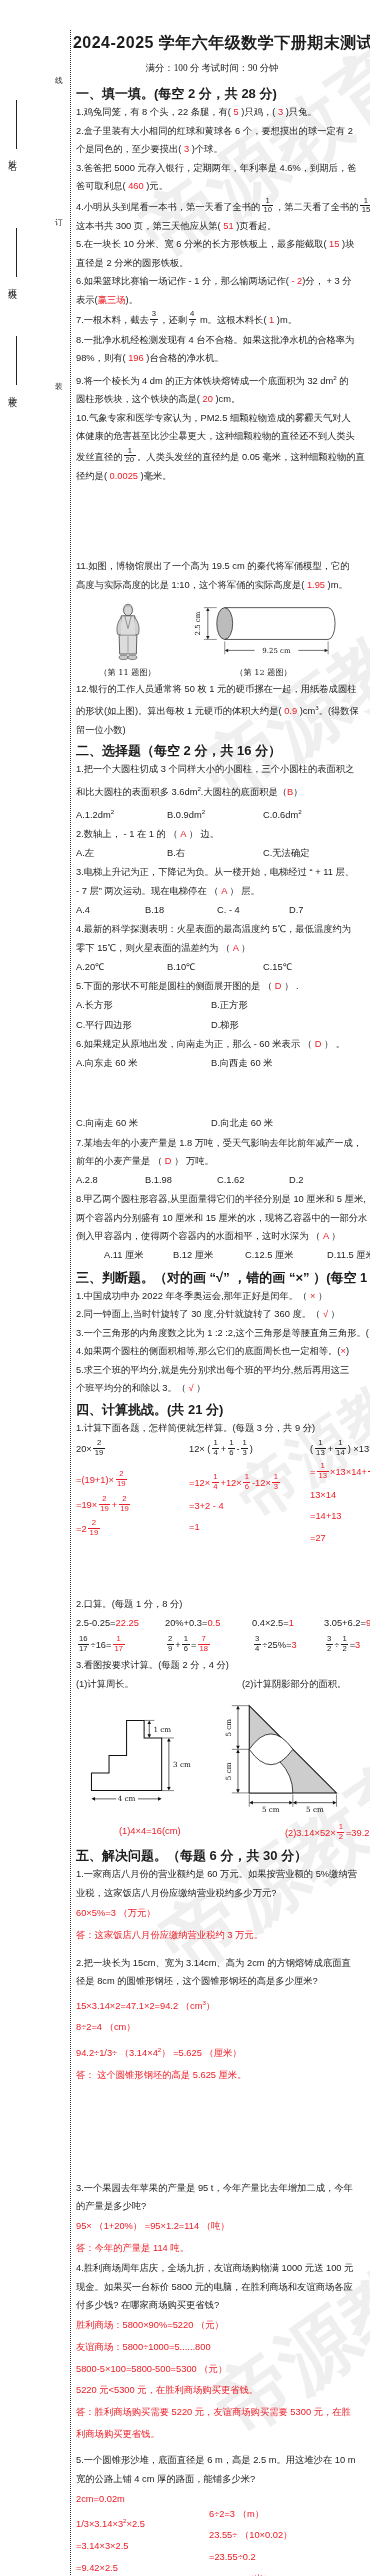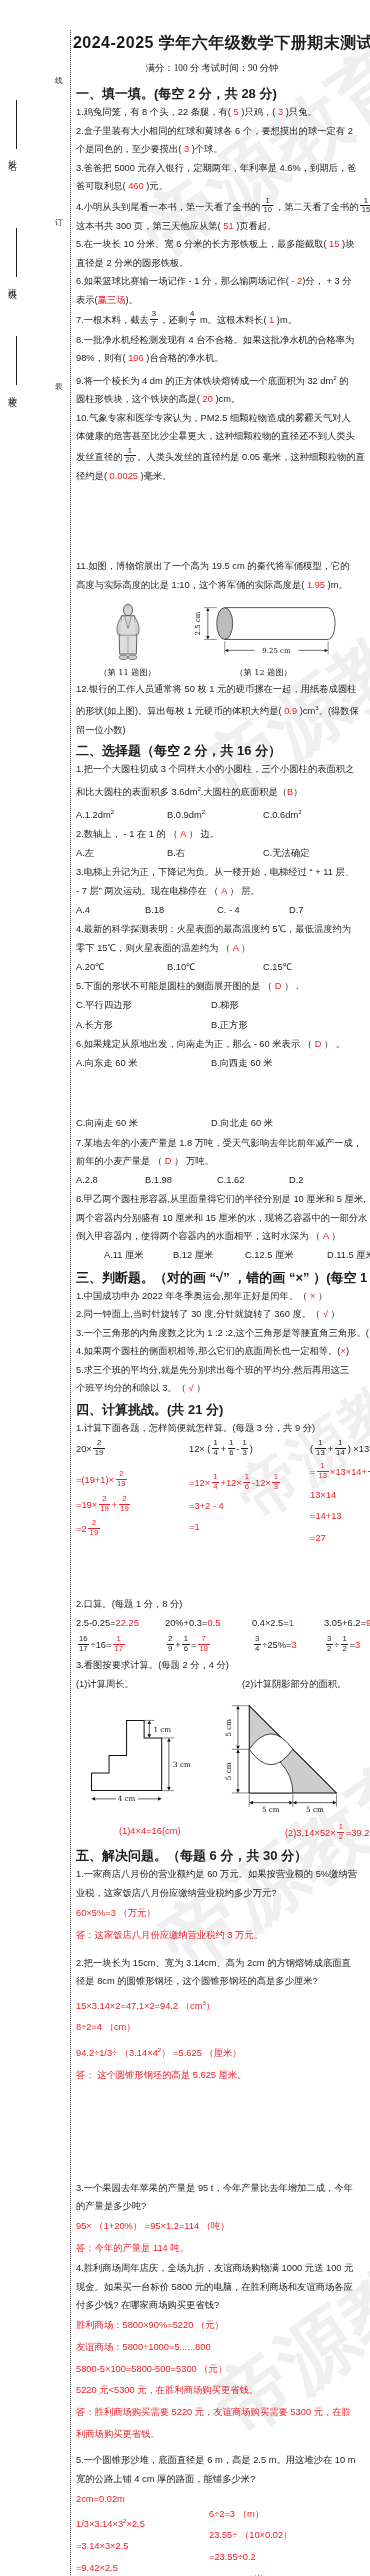--- a/index.html
+++ b/index.html
@@ -158,26 +158,26 @@
           </div>
           <div class="line"><span>4.最新的科学探测表明：火星表面的最高温度约 5℃，最低温度约为</span></div>
           <div class="line"><span>零下 15℃，则火星表面的温差约为 （ </span><span class="red">A</span><span> ）</span></div>
           <div class="row">
             <span class="cell" style="width: 91px;"><span>A.20℃</span></span>
             <span class="cell" style="width: 96px;"><span>B.10℃</span></span>
             <span class="cell"><span>C.15℃</span></span>
           </div>
           <div class="line"><span>5.下面的形状不可能是圆柱的侧面展开图的是 （ </span><span class="red">D</span><span> ） .</span></div>
           <div class="row">
+            <span class="cell" style="width: 135px;"><span>A.长方形</span></span>
+            <span class="cell"><span>B.正方形</span></span>
+          </div>
+          <div class="row">
             <span class="cell" style="width: 135px;"><span>C.平行四边形</span></span>
             <span class="cell"><span>D.梯形</span></span>
-          </div>
-          <div class="row">
-            <span class="cell" style="width: 135px;"><span>A.长方形</span></span>
-            <span class="cell"><span>B.正方形</span></span>
           </div>
           <div class="line"><span>6.如果规定从原地出发，向南走为正，那么 - 60 米表示 （ </span><span class="red">D</span><span> ） 。</span></div>
           <div class="row">
             <span class="cell" style="width: 135px;"><span>A.向东走 60 米</span></span>
             <span class="cell"><span>B.向西走 60 米</span></span>
           </div>
           <div class="gapb" style="height: 41px;"></div>
           <div class="row">
             <span class="cell" style="width: 135px;"><span>C.向南走 60 米</span></span>
             <span class="cell"><span>D.向北走 60 米</span></span>

